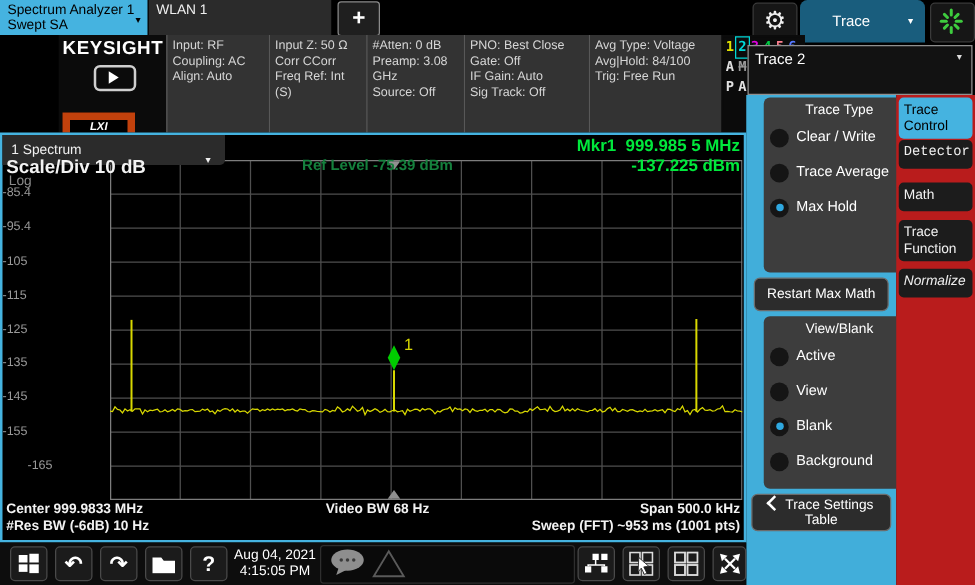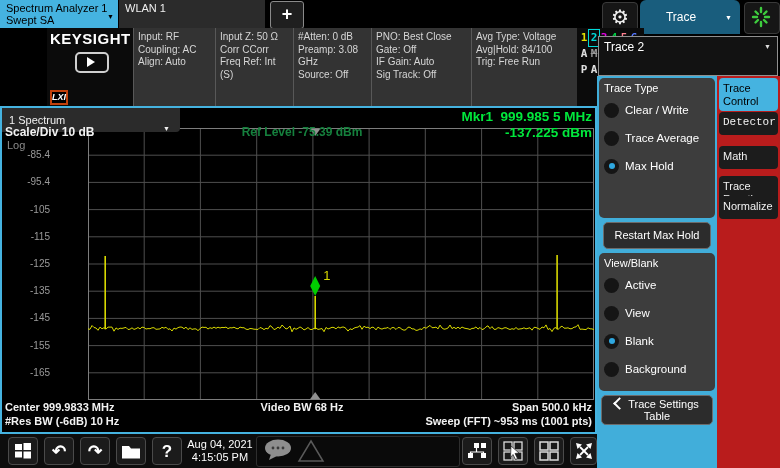--- a/index.html
+++ b/index.html
@@ -27,60 +27,60 @@
             border:1px solid #3a3a3a;border-radius:4px;}
 
   
   .settings{position:absolute;left:0;top:28px;width:597px;height:78px;background:#0b0b0b;margin-left:47px;}
   .brand-block{position:absolute;left:0;top:0;width:86px;height:78px;background:#0b0b0b;}
   .brand{position:absolute;left:3px;top:2px;font-size:15px;font-weight:bold;letter-spacing:.5px;color:#fff;}
   .screen-icon{position:absolute;left:28px;top:24px;width:30px;height:17px;border:2px solid #cfcfcf;
                border-radius:5px;}
   .screen-icon:after{content:"";position:absolute;left:10px;top:3px;border-left:8px solid #fff;
                border-top:5px solid transparent;border-bottom:5px solid transparent;}
-  .lxi{position:absolute;left:3px;top:62px;background:#000;border:2px solid #c2410c;color:#fff;
-       font-size:9px;font-style:italic;font-weight:bold;padding:0 0;line-height:11px;}
+  .lxi{position:absolute;left:3px;top:62px;background:#000;border:6px solid #c2410c;color:#fff;
+       font-size:9px;font-style:italic;font-weight:bold;padding:0 16px;line-height:11px;}
   .set-cols{position:absolute;left:86px;top:0;height:78px;display:flex;}
   .set-col{box-sizing:border-box;border-left:1px solid #585858;background:#333;
            padding:3px 4px;font-size:10px;line-height:12.5px;color:#d6d6d6;}
   .legend{position:absolute;left:532px;top:2px;width:64px;height:58px;background:#0b0b0b;
           font-family:"DejaVu Sans Mono",monospace;font-size:11px;font-weight:bold;line-height:16px;}
   .legend .row{display:flex;}
   .legend .cell{width:10px;text-align:center;position:relative;}
   .legend .sel{outline:1px solid #00d8d8;}
   .legend .strike{text-decoration:line-through;}
 
   
   .display{position:absolute;left:0;top:106px;width:597px;height:328px;box-sizing:border-box;
            border:2px solid #45b3e0;background:#000;}
   .win-sel{position:absolute;left:0;top:0;width:178px;height:24px;background:#2b2b2b;
            border-radius:0 0 4px 0;font-size:11px;line-height:24px;padding-left:7px;
            box-sizing:border-box;color:#f0f0f0;cursor:pointer;z-index:5;}
   .win-sel .tab-caret{right:10px;top:9px;}
   .mkr{position:absolute;right:3px;text-align:right;color:#00e83c;font-weight:bold;font-size:13.5px;z-index:5;}
-  .scale-label{position:absolute;left:3px;top:17px;font-size:12px;font-weight:bold;color:#f2f2f2;z-index:5;}
+  .scale-label{position:absolute;left:3px;top:17px;font-size:15px;font-weight:bold;color:#f2f2f2;z-index:5;}
   .ref-label{position:absolute;left:150px;width:300px;top:17px;text-align:center;font-size:12px;
              font-weight:bold;color:#15803d;z-index:5;}
   .log-label{position:absolute;left:5px;top:31px;font-size:11px;color:#8a8a8a;}
   .plot{position:absolute;left:86px;top:20px;width:506px;height:272px;}
-  .ytick{position:absolute;left:0;width:48px;height:14px;line-height:14px;text-align:right;
+  .ytick{position:absolute;left:0;width:48px;height:14px;line-height:14px;text-align:left;
          font-size:10px;color:#9a9a9a;}
   .annot{position:absolute;font-size:11px;font-weight:bold;color:#f2f2f2;white-space:nowrap;}
 
   
   .rpanel{position:absolute;left:597px;top:34px;width:183px;height:434px;}
   .select-box{position:absolute;left:1px;top:2px;width:180px;height:40px;background:#121212;
               border:1px solid #909090;box-sizing:border-box;}
   .select-box .lbl{font-size:11px;color:#fff;padding:2px 0 0 5px;}
   .select-box .val{position:relative;font-size:12px;color:#fff;padding:3px 0 0 5px;}
   .select-box .tab-caret{right:6px;top:6px;color:#ddd;}
   .menu-col{position:absolute;left:0;top:42px;width:120px;height:392px;background:#41aeda;}
   .tab-col{position:absolute;left:120px;top:42px;width:63px;height:392px;background:#b91c1c;}
-  .group{position:absolute;left:2px;width:116px;background:#3d3d3d;border-radius:5px;
-         box-sizing:border-box;padding:4px 0 16px 5px;}
+  .group{position:absolute;left:14px;width:116px;background:#3d3d3d;border-radius:5px;
+         box-sizing:border-box;padding:4px 0 16px 5px;text-align:center;}
   .group .gtitle{font-size:11px;color:#fff;margin-bottom:2px;}
   .radio-row{display:flex;align-items:center;height:28px;cursor:pointer;}
   .radio{width:15px;height:15px;border-radius:50%;background:#151515;margin-right:6px;flex:none;
          position:relative;}
   .radio.on:after{content:"";position:absolute;left:4.5px;top:4.5px;width:6px;height:6px;
          border-radius:50%;background:#2fa8e0;}
   .radio-lbl{font-size:11.5px;color:#fff;white-space:nowrap;}
   .panel-btn{position:absolute;background:#2c2c2c;border:1px solid #6c6c6c;border-radius:5px;
              color:#fff;font-size:11px;text-align:center;cursor:pointer;box-sizing:border-box;}
   .chev{display:inline-block;width:7px;height:7px;border-left:2px solid #fff;border-bottom:2px solid #fff;
@@ -229,21 +229,21 @@
       </svg>
     <div id="yticks">
         <div class="ytick" style="top: 40.2px;">-85.4</div>
         <div class="ytick" style="top: 67.4px;">-95.4</div>
         <div class="ytick" style="top: 94.6px;">-105</div>
         <div class="ytick" style="top: 121.8px;">-115</div>
         <div class="ytick" style="top: 149px;">-125</div>
         <div class="ytick" style="top: 176.2px;">-135</div>
         <div class="ytick" style="top: 203.4px;">-145</div>
         <div class="ytick" style="top: 230.6px;">-155</div>
-        <div class="ytick" style="top: 257.8px;">-165</div>
+        <div class="ytick" style="top: 257.8px; padding-left: 20px;">-165</div>
       </div>
 
     <div class="win-sel">
       <span>1 Spectrum</span>
       <span class="tab-caret">▼</span>
     </div>
     <div class="mkr" style="top:1px;">
       <span>Mkr1</span>&nbsp;&nbsp;<span>999.985 5 MHz</span>
     </div>
     <div class="mkr" style="top:17px;">-137.225 dBm</div>
@@ -277,21 +277,21 @@
             <div class="radio-row">
               <span class="radio"></span>
               <span class="radio-lbl">Trace Average</span>
             </div>
             <div class="radio-row">
               <span class="radio on"></span>
               <span class="radio-lbl">Max Hold</span>
             </div>
           </div>
       </div>
-      <div class="panel-btn" style="left:6px;top:146px;width:108px;height:27px;line-height:25px;">Restart Max Hold</div>
+      <div class="panel-btn" style="left:6px;top:146px;width:108px;height:27px;line-height:25px;">Restart Max Math</div>
       <div class="group" style="top:177px;height:138px;">
         <div class="gtitle">View/Blank</div>
         <div id="view-blank-radios">
             <div class="radio-row">
               <span class="radio"></span>
               <span class="radio-lbl">Active</span>
             </div>
             <div class="radio-row">
               <span class="radio"></span>
               <span class="radio-lbl">View</span>
@@ -309,21 +309,21 @@
       <div class="panel-btn" style="left:4px;top:319px;width:112px;height:30px;padding-top:2px;">
         <span class="chev"></span><span>Trace Settings Table</span>
       </div>
     </div>
 
     <div class="tab-col" id="side-tabs">
         <div class="side-tab on" style="top: 2px; min-height: 29px;">Trace Control</div>
         <div class="side-tab idle" style="top: 36px; min-height: 23px; font-family: Liberation Mono, monospace;">Detector</div>
         <div class="side-tab idle" style="top: 70px; min-height: 23px;">Math</div>
         <div class="side-tab idle" style="top: 100px; min-height: 30px;">Trace Function</div>
-        <div class="side-tab idle" style="top: 120px; min-height: 23px;">Normalize</div>
+        <div class="side-tab idle" style="top: 139px; min-height: 23px; font-style: italic;">Normalize</div>
       </div>
   </div>
 
   <div class="toolbar">
     <div class="tb-btn" style="left:8px;">
       <svg width="18" height="18" viewBox="0 0 18 18">
         <rect x="1" y="2" width="7" height="6" fill="#fff"></rect>
           <rect x="9.5" y="1" width="7.5" height="7" fill="#fff"></rect>
         <rect x="1" y="9.5" width="7" height="6" fill="#fff"></rect>
           <rect x="9.5" y="9.5" width="7.5" height="7" fill="#fff"></rect>

